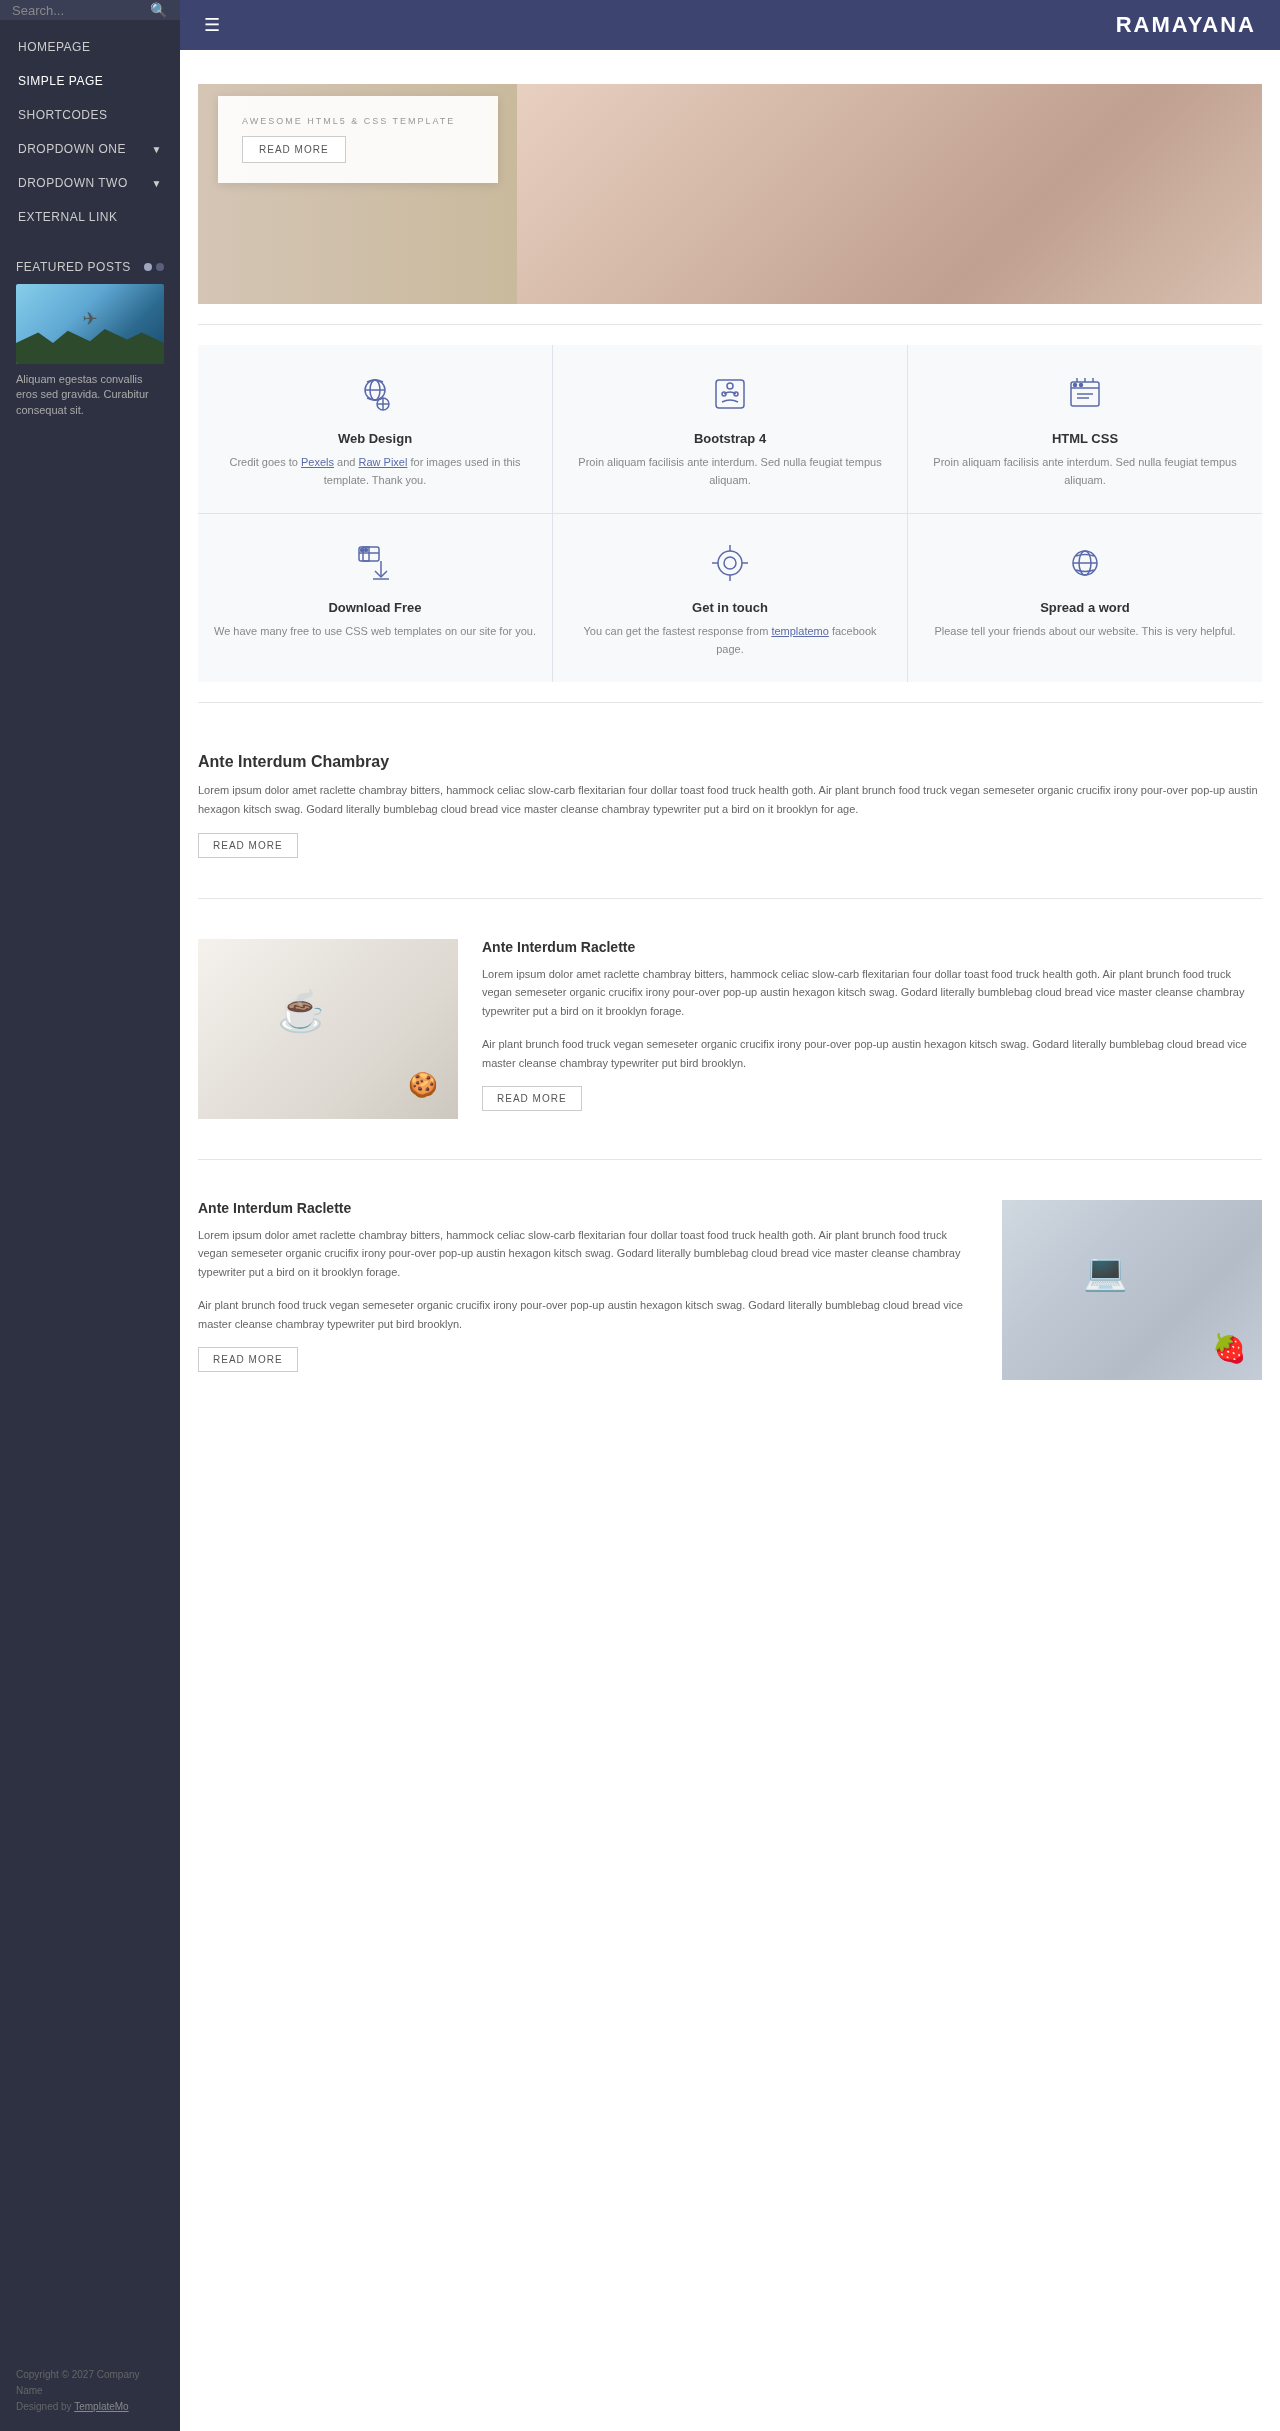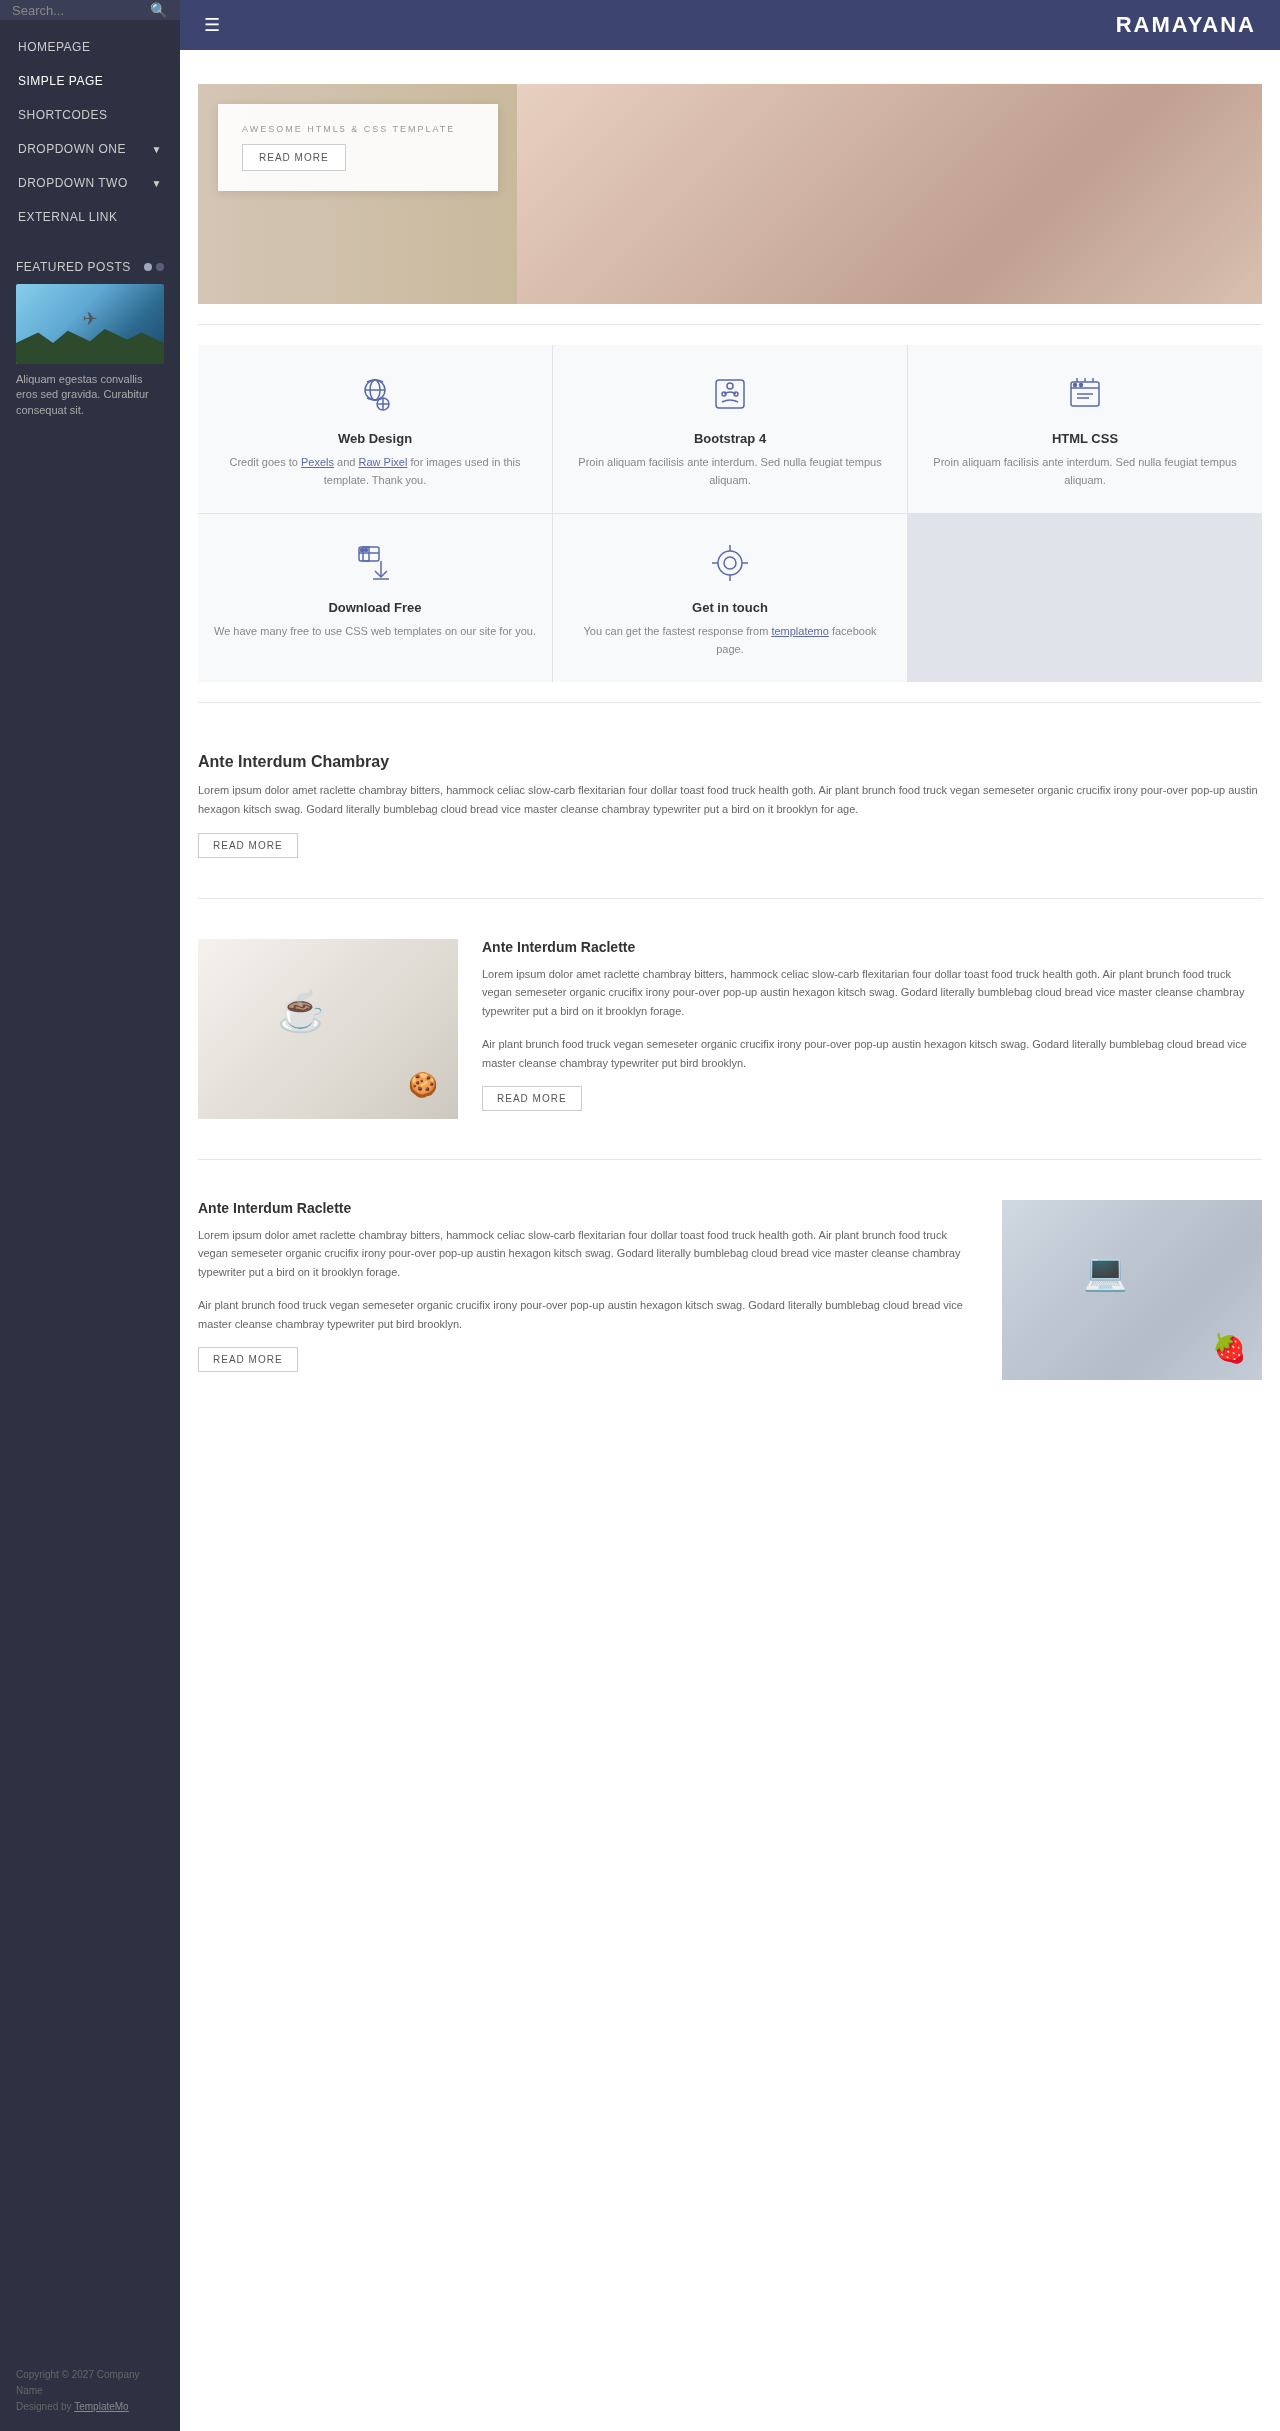--- a/index.html
+++ b/index.html
@@ -144,21 +144,21 @@
     .hero-bg {
       position: absolute;
       top: 0; right: 0;
       width: 70%;
       height: 100%;
       background: linear-gradient(135deg, #e8d0c0, #d4b8a8, #c0a090, #d8c0b0);
     }
     .hero-card {
       position: absolute;
       left: 20px;
-      top: 20px;
+      top: 12px;
       background: rgba(255,255,255,0.92);
       padding: 20px 24px;
       width: 280px;
       box-shadow: 0 2px 10px rgba(0,0,0,0.1);
     }
     .hero-card h1 { font-size: 22px; color: #333; font-weight: normal; line-height: 1.3; margin-bottom: 6px; }
     .hero-card h1 span { color: #3d4470; font-style: italic; font-weight: bold; }
     .hero-subtitle { font-size: 9px; color: #999; letter-spacing: 2px; text-transform: uppercase; margin-bottom: 10px; }
     .hero-text { font-size: 11px; color: #666; line-height: 1.6; margin-bottom: 14px; }
     .hero-btn {
@@ -427,20 +427,33 @@
             <line x1="10" y1="22" x2="4" y2="22"></line>
             <line x1="34" y1="22" x2="40" y2="22"></line>
           </svg>
         </div>
         <div class="feature-title">Get in touch</div>
         <div class="feature-desc">
           You can get the fastest response from <a href="#">templatemo</a> facebook page.
         </div>
       </div>
 
+      <div class="feature-card">
+        <div class="feature-icon">
+          <svg class="icon-svg" viewBox="0 0 44 44" fill="none" stroke="#5a6aaa" stroke-width="1.5">
+            <circle cx="22" cy="22" r="12"></circle>
+            <ellipse cx="22" cy="22" rx="6" ry="12"></ellipse>
+            <line x1="10" y1="22" x2="34" y2="22"></line>
+            <path d="M13 15 Q22 12 31 15"></path>
+            <path d="M13 29 Q22 32 31 29"></path>
+          </svg>
+        </div>
+        <div class="feature-title">Spread a word</div>
+        <div class="feature-desc">Please tell your friends about our website. This is very helpful.</div>
+      </div>
 
     </div>
   </div>
 
   <div class="section-divider"></div>
 
   <div class="article-section">
     <h2 class="article-title">Ante Interdum Chambray</h2>
     <p class="article-text">Lorem ipsum dolor amet raclette chambray bitters, hammock celiac slow-carb flexitarian four dollar toast food truck health goth. Air plant brunch food truck vegan semeseter organic crucifix irony pour-over pop-up austin hexagon kitsch swag. Godard literally bumblebag cloud bread vice master cleanse chambray typewriter put a bird on it brooklyn for age.</p>
     <a href="#" class="read-more-btn">READ MORE</a>

